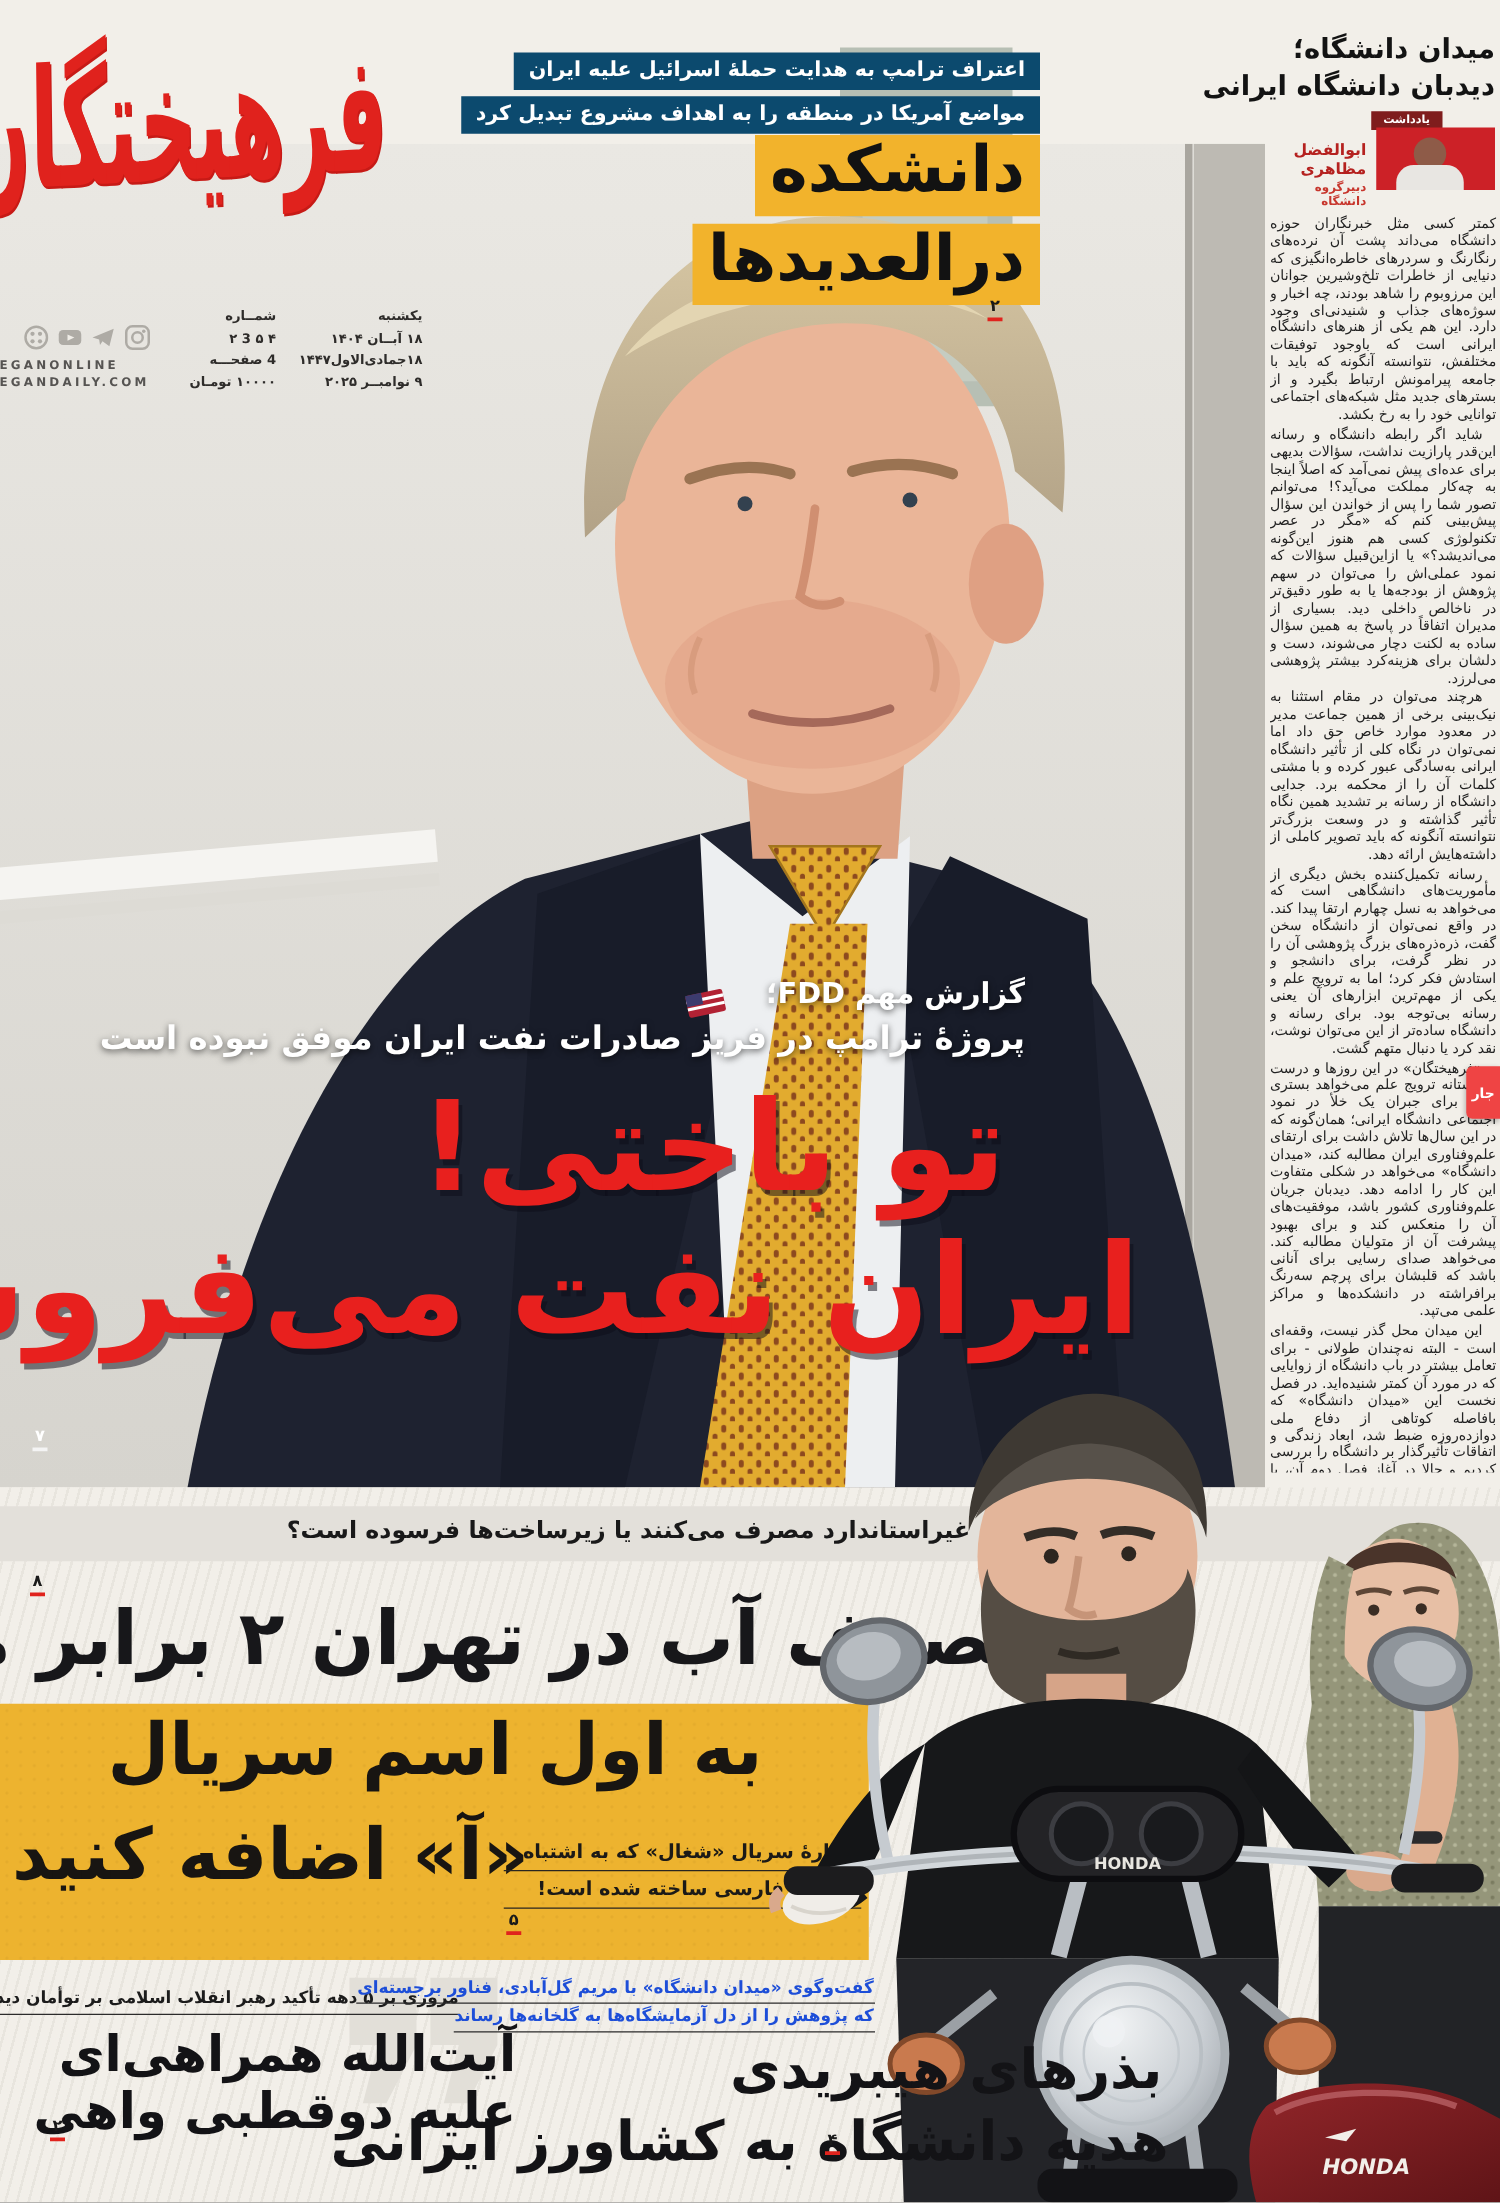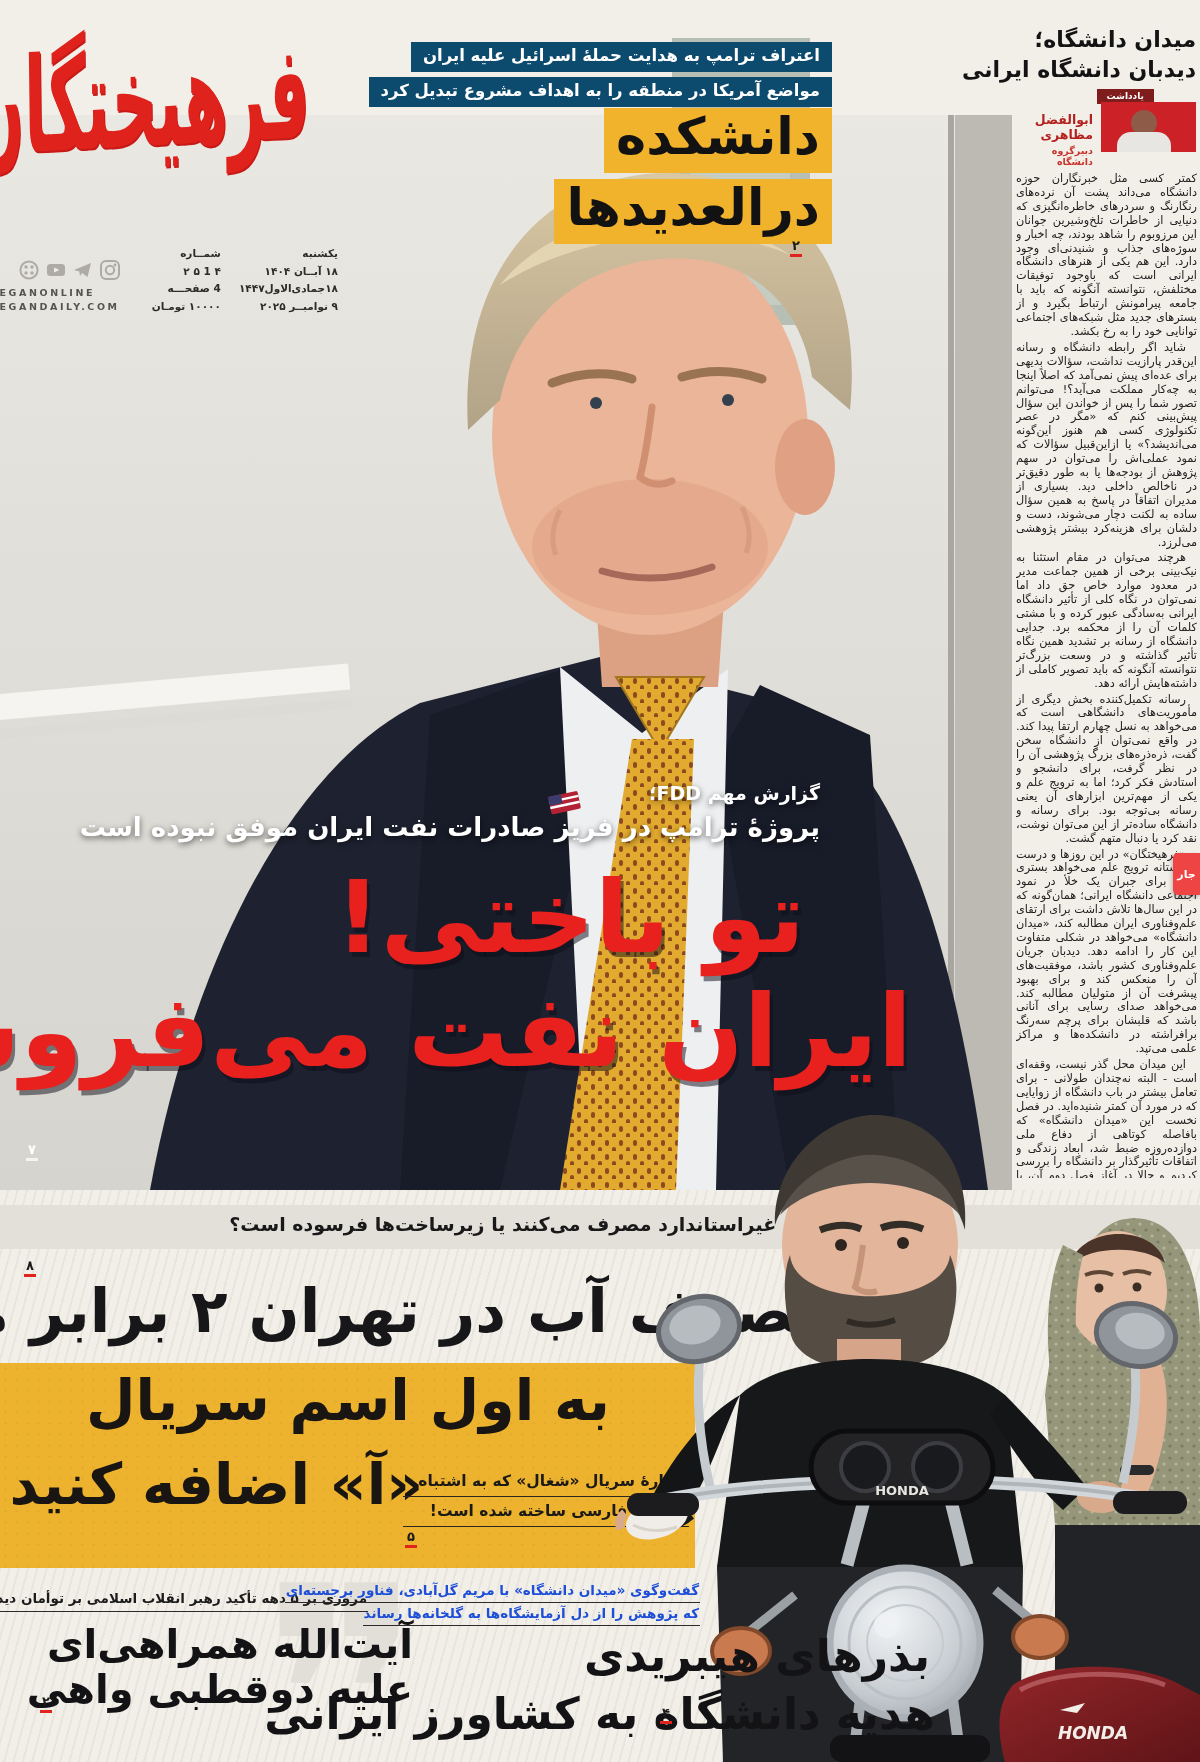--- a/index.html
+++ b/index.html
@@ -36,21 +36,21 @@
   .headline-yellow{right:368px;top:108px;display:flex;flex-direction:column;align-items:flex-end;z-index:6;}
   .headline-yellow div{background:#f2b32c;color:#121212;font-size:51px;font-weight:900;
                        line-height:1.08;padding:1px 12px 9px;margin-bottom:6px;white-space:nowrap;direction:rtl;}
   .pgmark{font-size:13px;font-weight:900;color:#1a1a1a;border-bottom:3px solid #e0231d;
           padding:0 2px 1px;z-index:7;}
   .pgmark.white{color:#fff;border-bottom-color:#f4f4f4;}
 
   
   .fdd{right:380px;top:782px;text-align:right;direction:rtl;color:#fff;z-index:6;
        text-shadow:0 2px 6px rgba(0,0,0,.6);font-weight:800;}
-  .fdd .l1{font-size:19px;margin-bottom:8px;}
+  .fdd .l1{font-size:23px;margin-bottom:8px;}
   .fdd .l2{font-size:26px;}
   .mainred{z-index:6;color:#e8201e;font-weight:900;white-space:nowrap;direction:rtl;
            text-shadow:3px 5px 0 rgba(12,12,24,.5);line-height:1;}
   .mainred.l1{right:395px;top:868px;font-size:100px;}
   .mainred.l2{right:288px;top:982px;font-size:100px;}
 
   
   .bottom-zone{left:0;top:1190px;width:1200px;height:572px;
     background:repeating-linear-gradient(105deg,#f2efe9 0 7px,#e8e5de 7px 9px);}
   .waterbar{left:0;top:1205px;width:1200px;height:44px;background:#e3e0da;z-index:2;}
@@ -183,21 +183,21 @@
   <div class="abs issue-block">
     <div class="issue-col">
       <span>یکشنبه</span>
       <span>۱۸ آبــان ۱۴۰۴</span>
       <span>۱۸جمادی‌الاول۱۴۴۷</span>
       <span>۹ نوامبــر ۲۰۲۵</span>
     </div>
     <div class="redbar"></div>
     <div class="issue-col">
       <span>شمــاره</span>
-      <span>۴ 1 ۵ ۲</span>
+      <span>۴ ۵ 3 ۲</span>
       <span>4 صفحـــه</span>
       <span>۱۰۰۰۰ تومـان</span>
     </div>
     <div class="redbar"></div>
     <div class="social-col">
       <div class="social-row">
         <svg class="sicon" viewBox="0 0 20 20">
             <rect x="1" y="1" width="18" height="18" rx="5" fill="none" stroke="#9b9892" stroke-width="2"></rect>
             <circle cx="10" cy="10" r="4.2" fill="none" stroke="#9b9892" stroke-width="2"></circle>
             <circle cx="15" cy="5" r="1.4" fill="#9b9892"></circle>

